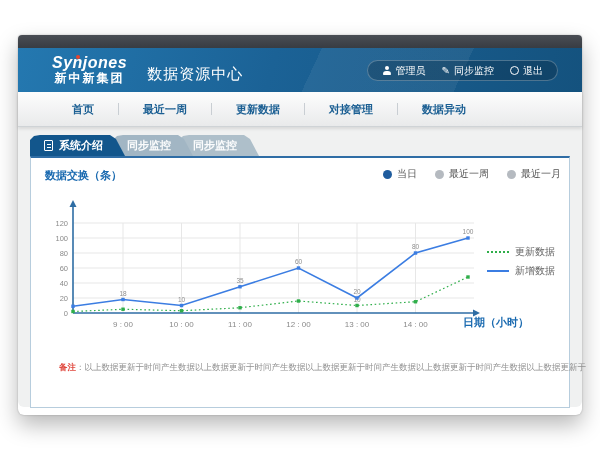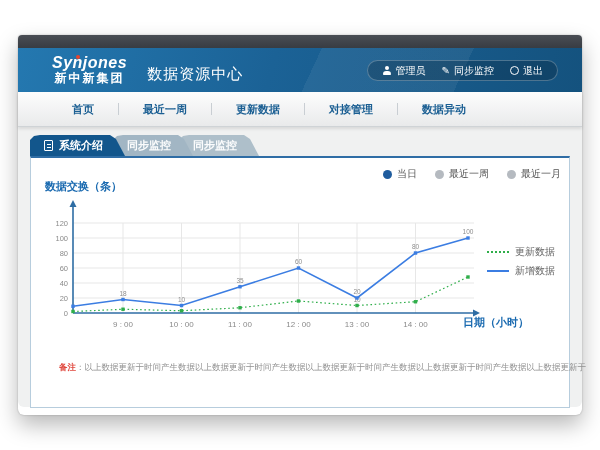--- a/index.html
+++ b/index.html
@@ -56,21 +56,21 @@
 
   .card { background:#fff; border:1px solid #b7cddd; border-top:2px solid #2f6da5;
           height:252px; position:relative; }
 
   .range-options { position:absolute; top:9px; right:8px; display:flex; gap:18px; align-items:center;
                    font-size:10px; color:#555; }
   .radio { display:flex; align-items:center; cursor:pointer; }
   .dot { width:9px; height:9px; border-radius:50%; background:#b5bac0; display:inline-block; margin-right:5px; }
   .radio.sel .dot { background:#1f5c9e; }
 
-  .ylabel { position:absolute; left:14px; top:21px; color:#1a6ab0; font-weight:bold; font-size:11px; }
+  .ylabel { position:absolute; left:14px; top:10px; color:#1a6ab0; font-weight:bold; font-size:11px; }
   .chart-svg { position:absolute; left:12px; top:38px; }
   .xlabel { position:absolute; left:432px; top:157px; color:#1a6ab0; font-weight:bold; font-size:11px; }
 
   .legend { position:absolute; left:456px; top:84px; }
   .lg-row { display:flex; align-items:center; gap:6px; height:19px; font-size:10px; color:#666; }
   .sw { width:22px; height:0; display:inline-block; }
 
   .note { position:absolute; left:28px; top:204px; font-size:8.5px; color:#919191; white-space:nowrap; }
   .note b { color:#e0483e; font-weight:bold; }
 

